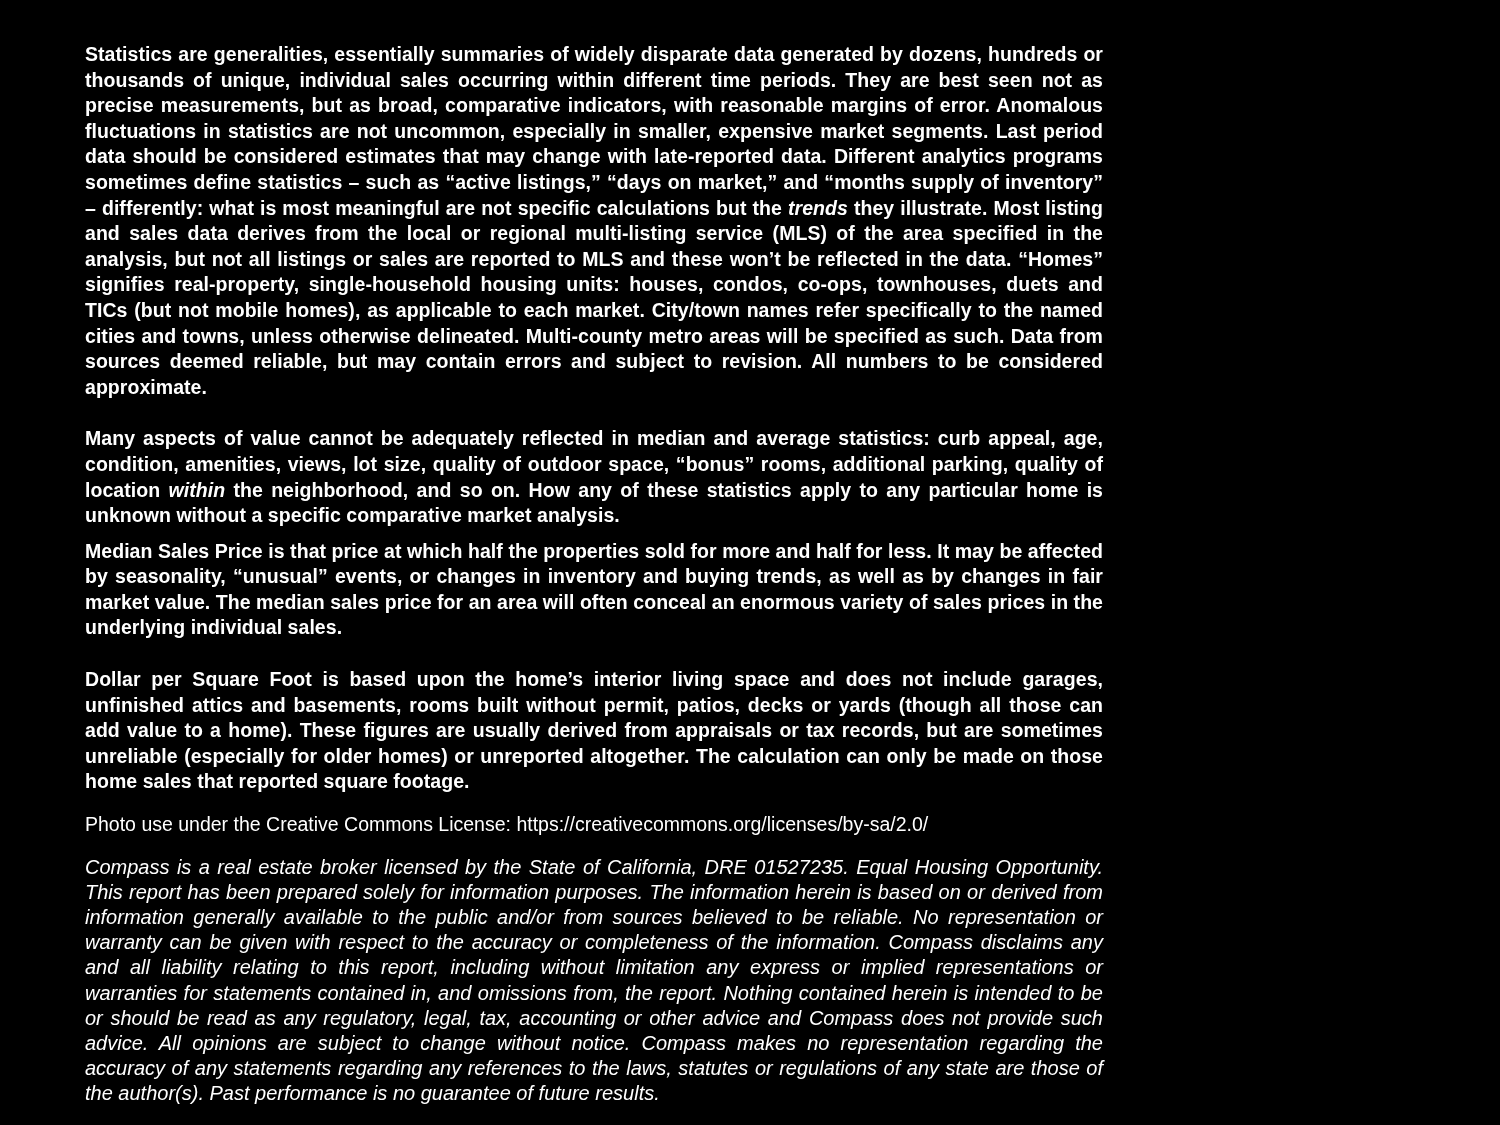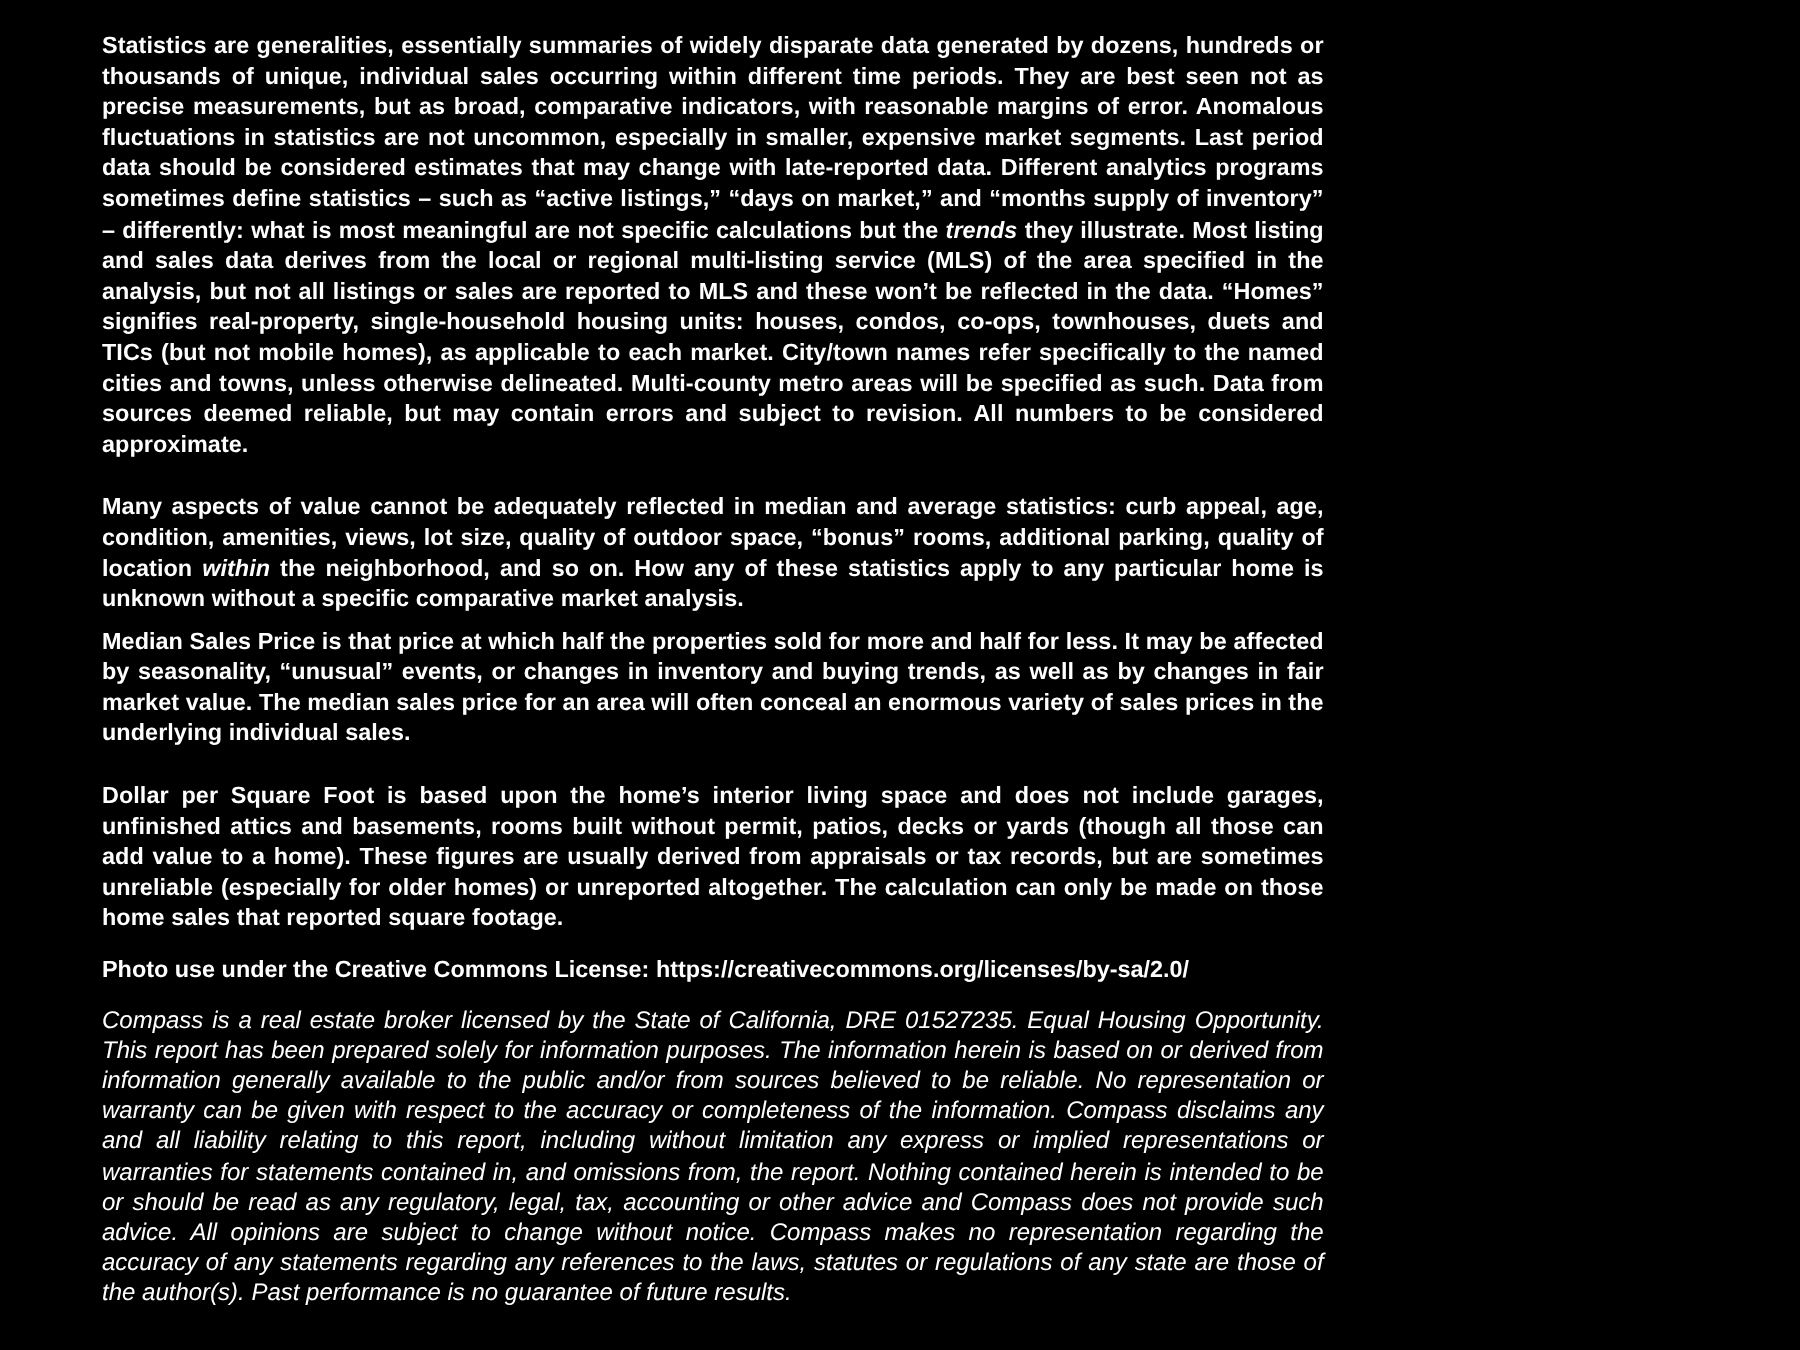--- a/index.html
+++ b/index.html
@@ -11,41 +11,41 @@
     width: 1500px;
     height: 1125px;
     font-family: "Liberation Sans", sans-serif;
     color: #ffffff;
     overflow: hidden;
   }
   .page {
     box-sizing: border-box;
     width: 1191px;
     height: 1125px;
-    padding: 26px 88px 10px 85px;
+    padding: 42px 88px 10px 85px;
     background: #000000;
   }
   p {
     margin: 0;
   }
   .para {
     font-size: 19.5px;
     line-height: 25.6px;
     font-weight: bold;
     text-align: justify;
     text-justify: inter-word;
     letter-spacing: 0.05px;
   }
   .gap-lg { height: 26px; }
   .gap-sm { height: 10px; }
   .gap-md { height: 17px; }
   .photo-line {
     font-size: 19.5px;
     line-height: 25.6px;
-    font-weight: bold;
+    font-weight: normal;
     text-align: left;
   }
   .legal {
     font-size: 20px;
     line-height: 25.2px;
     font-style: italic;
     text-align: justify;
     text-justify: inter-word;
     font-weight: normal;
   }

